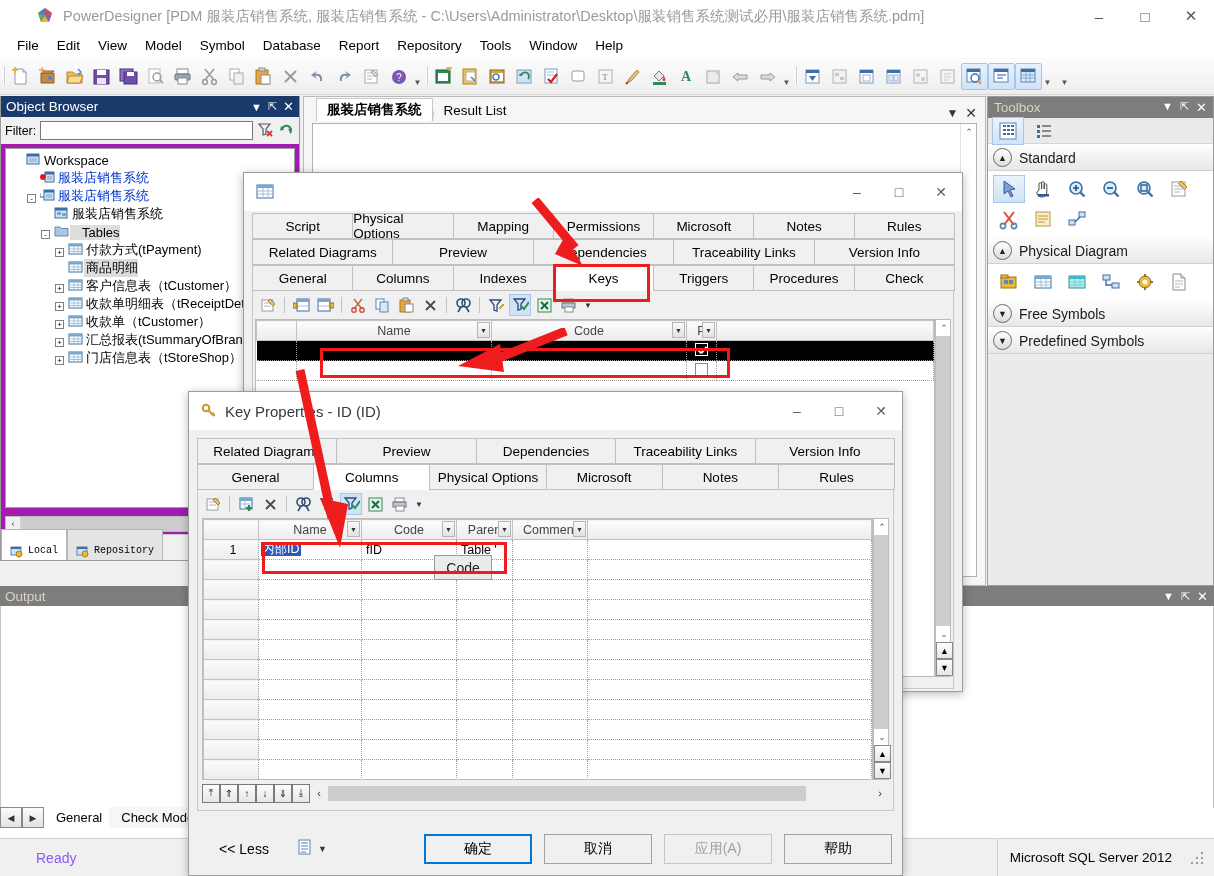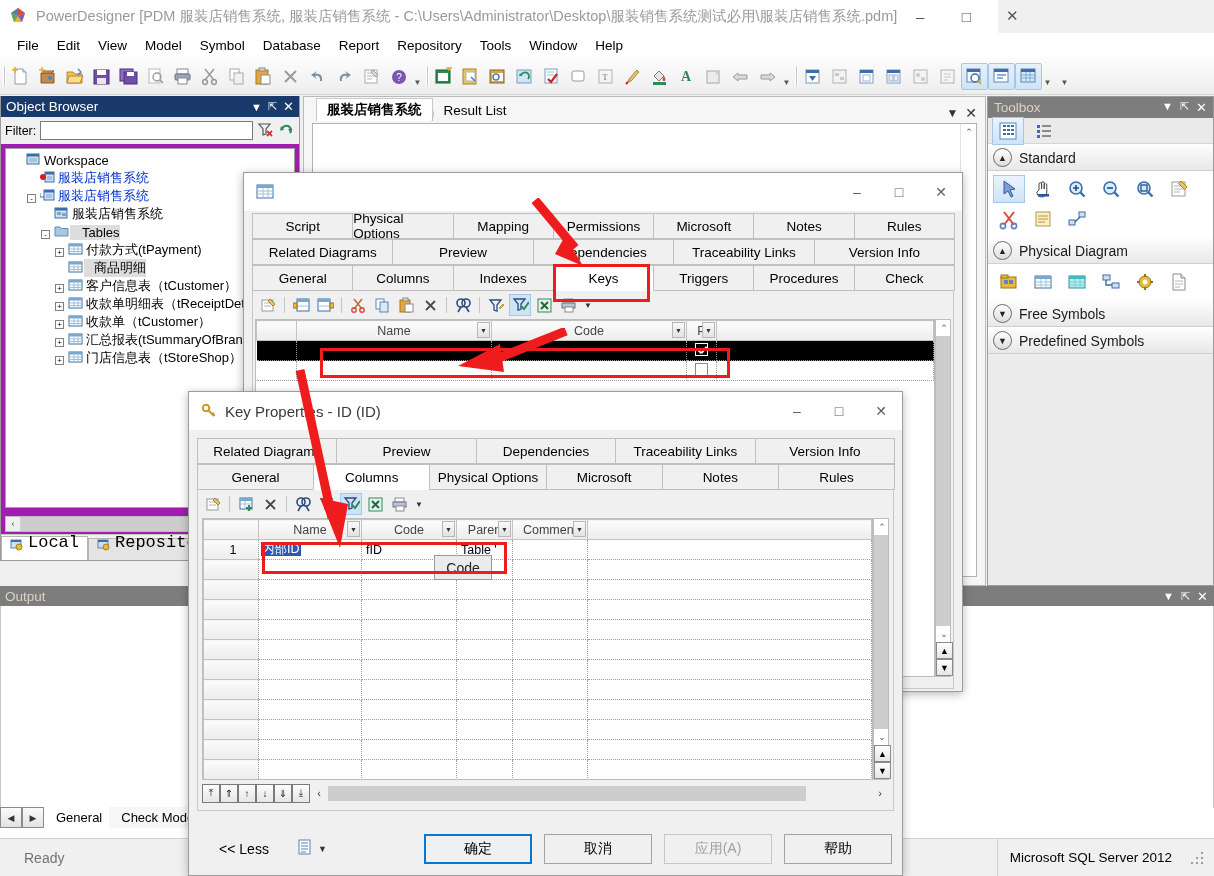--- a/index.html
+++ b/index.html
@@ -7,23 +7,24 @@
     width: 1214px; height: 876px;
     font-family: "Liberation Sans", sans-serif;
     font-size: 13px;
     background: #f0f0f0;
     overflow: hidden;
   }
   #app { position: relative; width: 1214px; height: 876px; background: #f0f0f0; }
 
   
   .titlebar {
-    position: absolute; left:0; top:0; width:998px; height:33px;
+    position: absolute; left:0; top:0; width:1214px; height:33px;
     background:#fff; display:flex; align-items:center;
     border-bottom:1px solid #fff;
+    padding-left:27px;
   }
   .title-icon { width:20px; height:20px; margin-left:8px; margin-right:8px; position:relative; flex:none;}
   .title-text { color:#9a9a9a; font-size:14.5px; white-space:nowrap; }
   .win-btns { margin-left:auto; display:flex; height:33px; }
   .win-btn { width:46px; height:33px; display:flex; align-items:center; justify-content:center;
              color:#555; font-size:15px; }
 
   
   .menubar { position:absolute; left:0; top:33px; width:1214px; height:25px; background:#fff;
              display:flex; align-items:center; padding-left:8px; }
@@ -58,43 +59,43 @@
   .tw { width:15px; display:inline-block; text-align:center; flex:none; }
   .expander { width:9px; height:9px; border:1px solid #808080; background:#fff; font-size:8px;
               line-height:7px; text-align:center; color:#000; display:inline-block; }
   .tlabel-blue { color:#0033cc; }
   .tlabel { color:#000; }
   .tlabel-sel { background:#dddddd; }
   .ob-hscroll { position:absolute; left:4px; bottom:28px; right:4px; height:16px;
                 background:#f0f0f0; border:1px solid #bdbdbd; display:flex; align-items:center; }
   .ob-tabs { position:absolute; left:0; bottom:0; width:100%; height:26px;
              background:#f0f0f0; display:flex; align-items:flex-end; border-top:1px solid #c9c9c9;}
-  .ob-tab { height:22px; display:flex; align-items:flex-end; gap:4px; padding:8px 8px;
-            font-family:"Liberation Mono", monospace; font-size:17px; border:1px solid #b5b5b5;
+  .ob-tab { height:22px; display:flex; align-items:flex-start; gap:4px; padding:15px 8px;
+            font-family:"Liberation Mono", monospace; font-size:10px; border:1px solid #b5b5b5;
             border-bottom:none; background:#e4e4e4; }
   .ob-tab.sel { background:#fff; height:24px; }
 
   
   .output { position:absolute; left:0; top:586px; width:1214px; height:252px; background:#fff; }
   .output-header { height:20px; background:#7d7d7d; color:#dcd3c4; display:flex; align-items:center;
                    padding-left:5px; font-size:13.5px; }
   .out-hdr-btns { margin-left:auto; display:flex; align-items:center; gap:7px; padding-right:6px;
                   color:#fff; font-size:11px; }
   .output-body { position:absolute; left:0; top:20px; width:1214px; height:202px; background:#fff;
                  border-left:1px solid #c6c6c6; border-right:1px solid #c6c6c6;}
   .output-tabs { position:absolute; left:0; bottom:10px; height:22px; display:flex; align-items:flex-end; }
   .out-nav { width:22px; height:21px; border:1px solid #8a8a8a; background:linear-gradient(#fbfbfb,#e2e2e2);
              display:flex; align-items:center; justify-content:center; font-size:9px; color:#333;}
   .out-tab { height:21px; display:flex; align-items:center; padding:0 7px 0 12px; font-size:13px;
              background:#fff; position:relative; }
 
   
   .statusbar { position:absolute; left:0; bottom:0; width:1214px; height:38px;
                background:#f0f0f0; border-top:1px solid #d2d2d2; display:flex; align-items:center; }
-  .status-text { padding-left:24px; font-size:14px; color:#737373; }
+  .status-text { padding-left:36px; font-size:14px; color:#8b5cf6; }
   .status-right { margin-left:auto; display:flex; align-items:center; height:38px; }
   .status-cell { border-left:1px solid #cfcfcf; height:38px; display:flex; align-items:center;
                  padding:0 12px; font-size:13.5px; color:#000; position:relative; }
   .grip { width:14px; height:14px; margin-right:4px;
           background:
             radial-gradient(circle 1px at 2px 12px,#9a9a9a 99%,transparent),
             radial-gradient(circle 1px at 7px 12px,#9a9a9a 99%,transparent),
             radial-gradient(circle 1px at 12px 12px,#9a9a9a 99%,transparent),
             radial-gradient(circle 1px at 7px 7px,#9a9a9a 99%,transparent),
             radial-gradient(circle 1px at 12px 7px,#9a9a9a 99%,transparent),
@@ -576,21 +577,21 @@
             </svg></span>
           <span class="tlabel" style="padding-left: 2px;">付款方式(tPayment)</span>
         </div>
         <div class="tnode" style="padding-left: 44px;">
           <span class="tw"></span>
           <span class="tw" style="width: 17px;"><svg width="15" height="14" viewBox="0 0 15 14">
               <rect x="1" y="2" width="13" height="10" fill="#fff" stroke="#3a6ea8"></rect>
               <rect x="1" y="2" width="13" height="2.5" fill="#7aa8cc"></rect>
               <path d="M1 7h13M1 9.5h13M6 4.5v7.5M10 4.5v7.5" stroke="#9fc0dc"></path>
             </svg></span>
-          <span class="tlabel tlabel-sel" style="padding-left: 10px;">商品明细</span>
+          <span class="tlabel tlabel-sel" style="padding-left: 2px;">商品明细</span>
         </div>
         <div class="tnode" style="padding-left: 44px;">
           <span class="tw"><span class="expander">+</span></span>
           <span class="tw" style="width: 17px;"><svg width="15" height="14" viewBox="0 0 15 14">
               <rect x="1" y="2" width="13" height="10" fill="#fff" stroke="#3a6ea8"></rect>
               <rect x="1" y="2" width="13" height="2.5" fill="#7aa8cc"></rect>
               <path d="M1 7h13M1 9.5h13M6 4.5v7.5M10 4.5v7.5" stroke="#9fc0dc"></path>
             </svg></span>
           <span class="tlabel" style="padding-left: 2px;">客户信息表（tCustomer）</span>
         </div>

